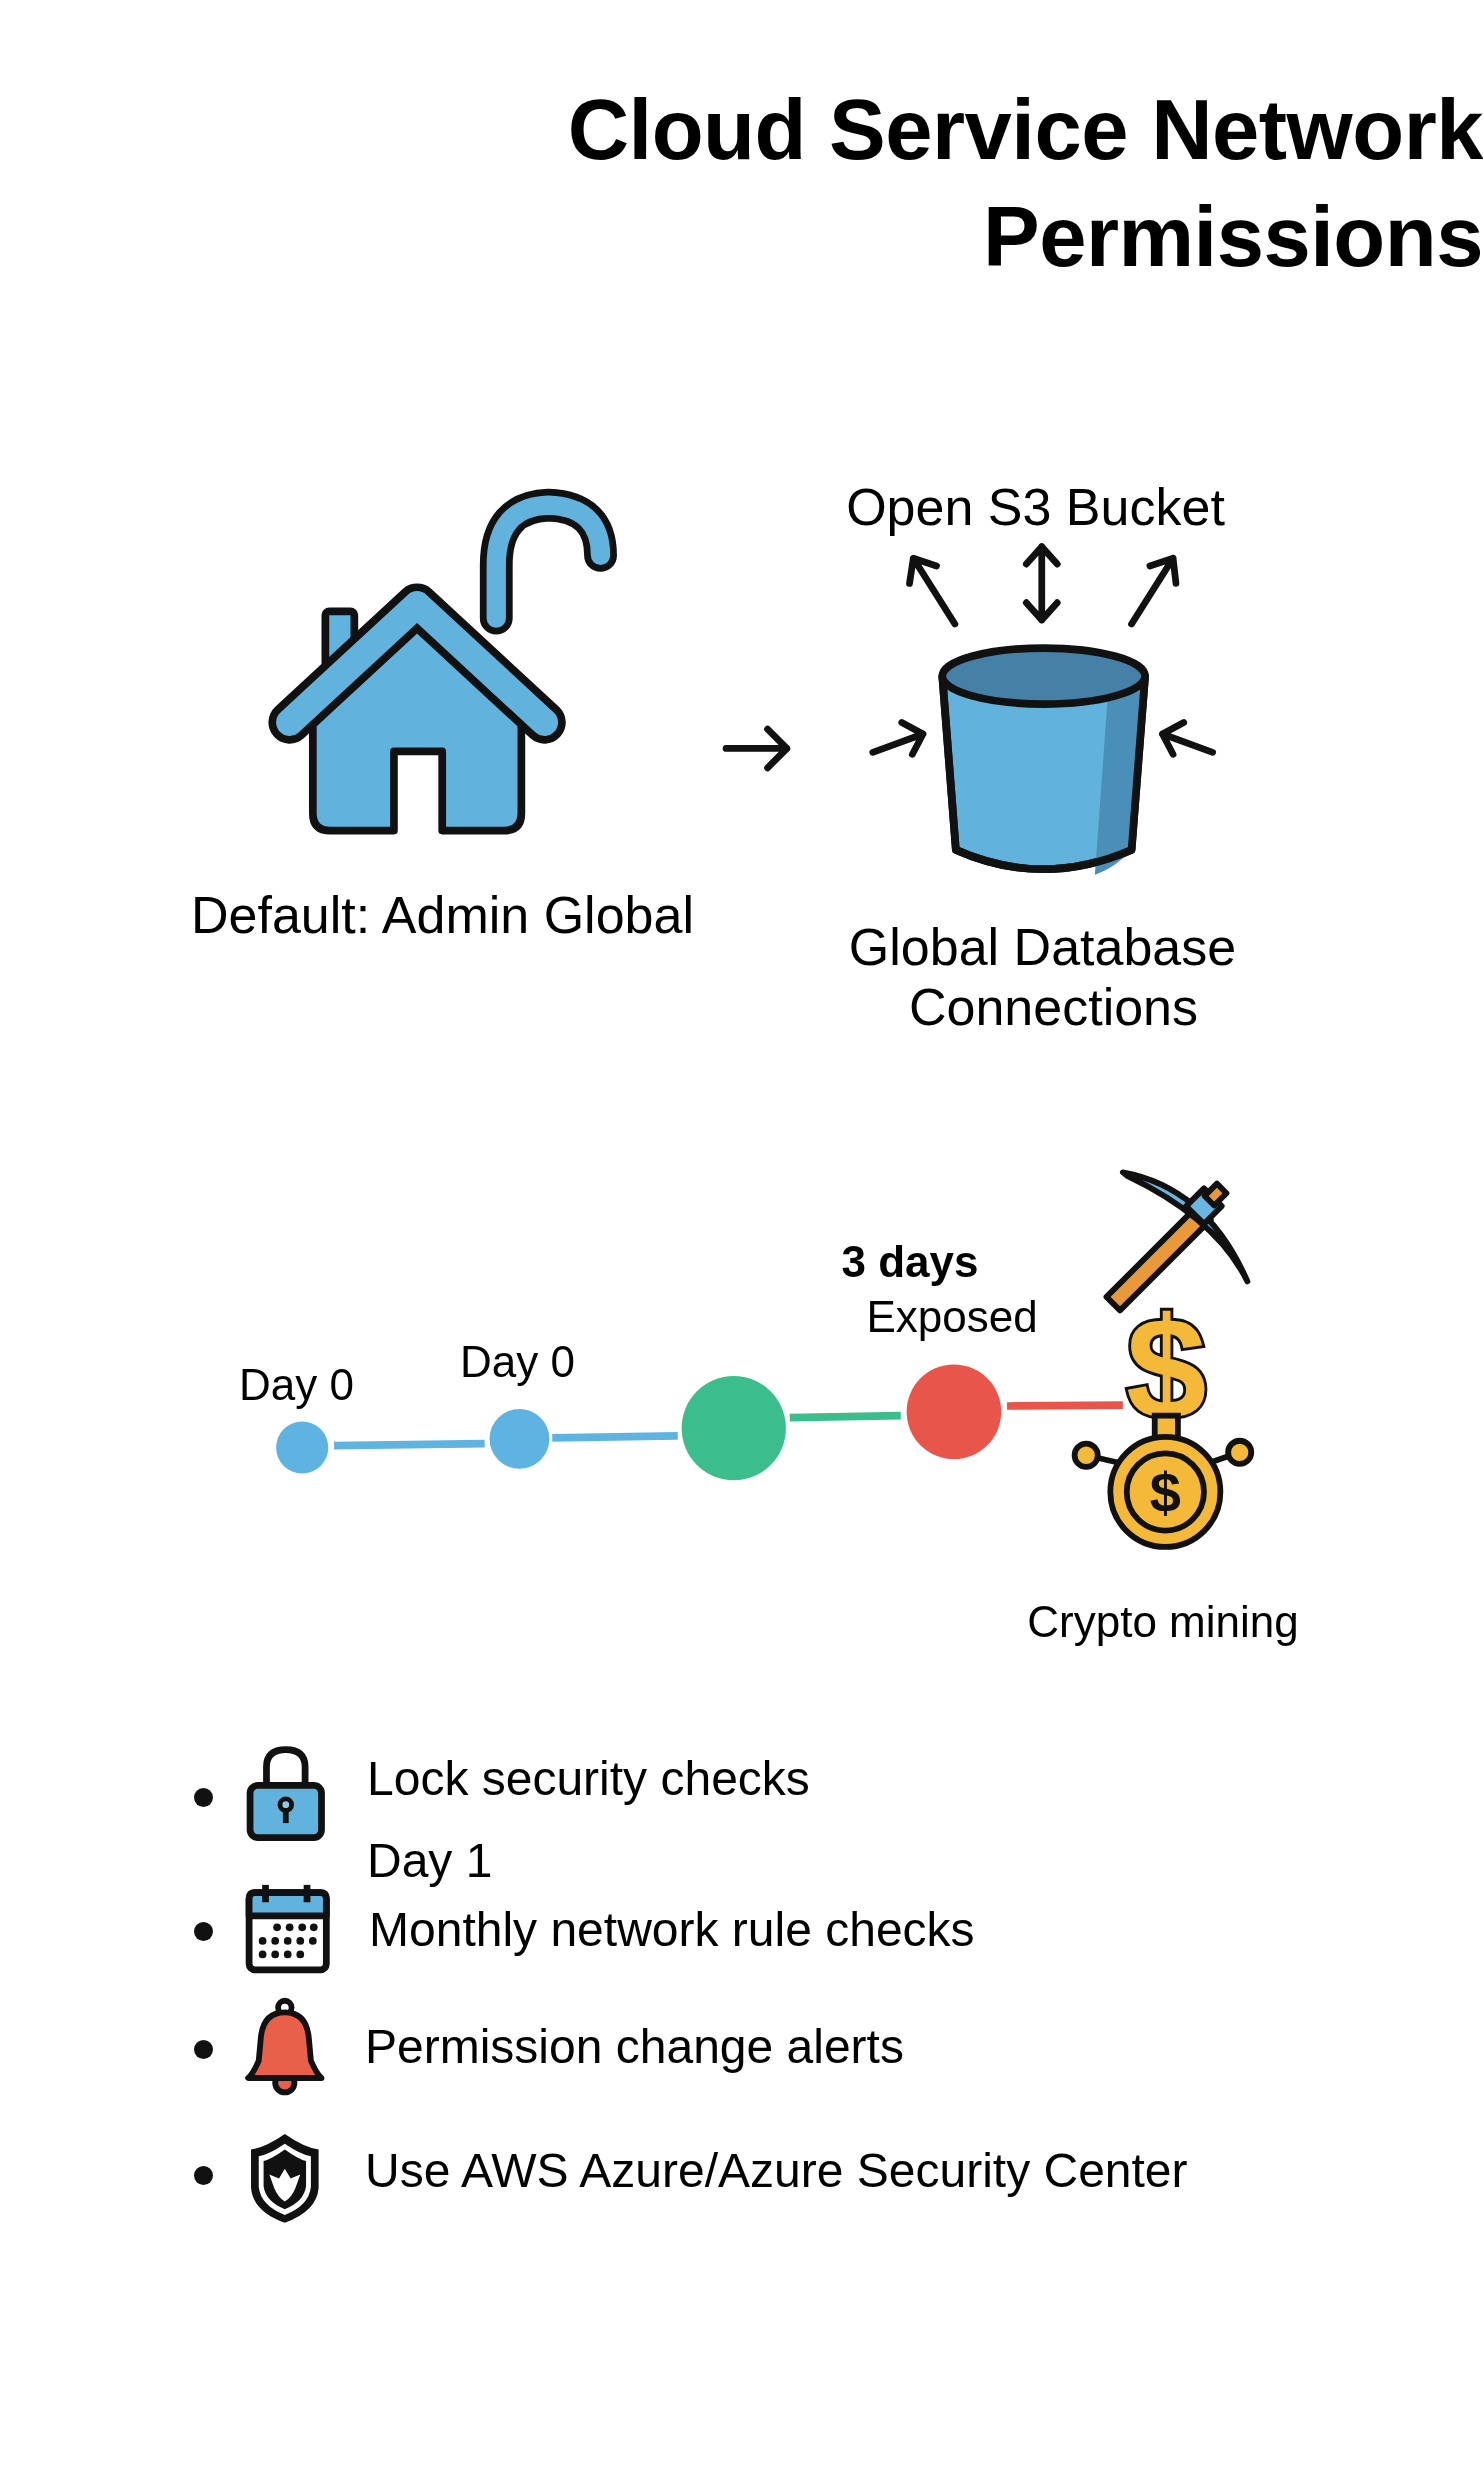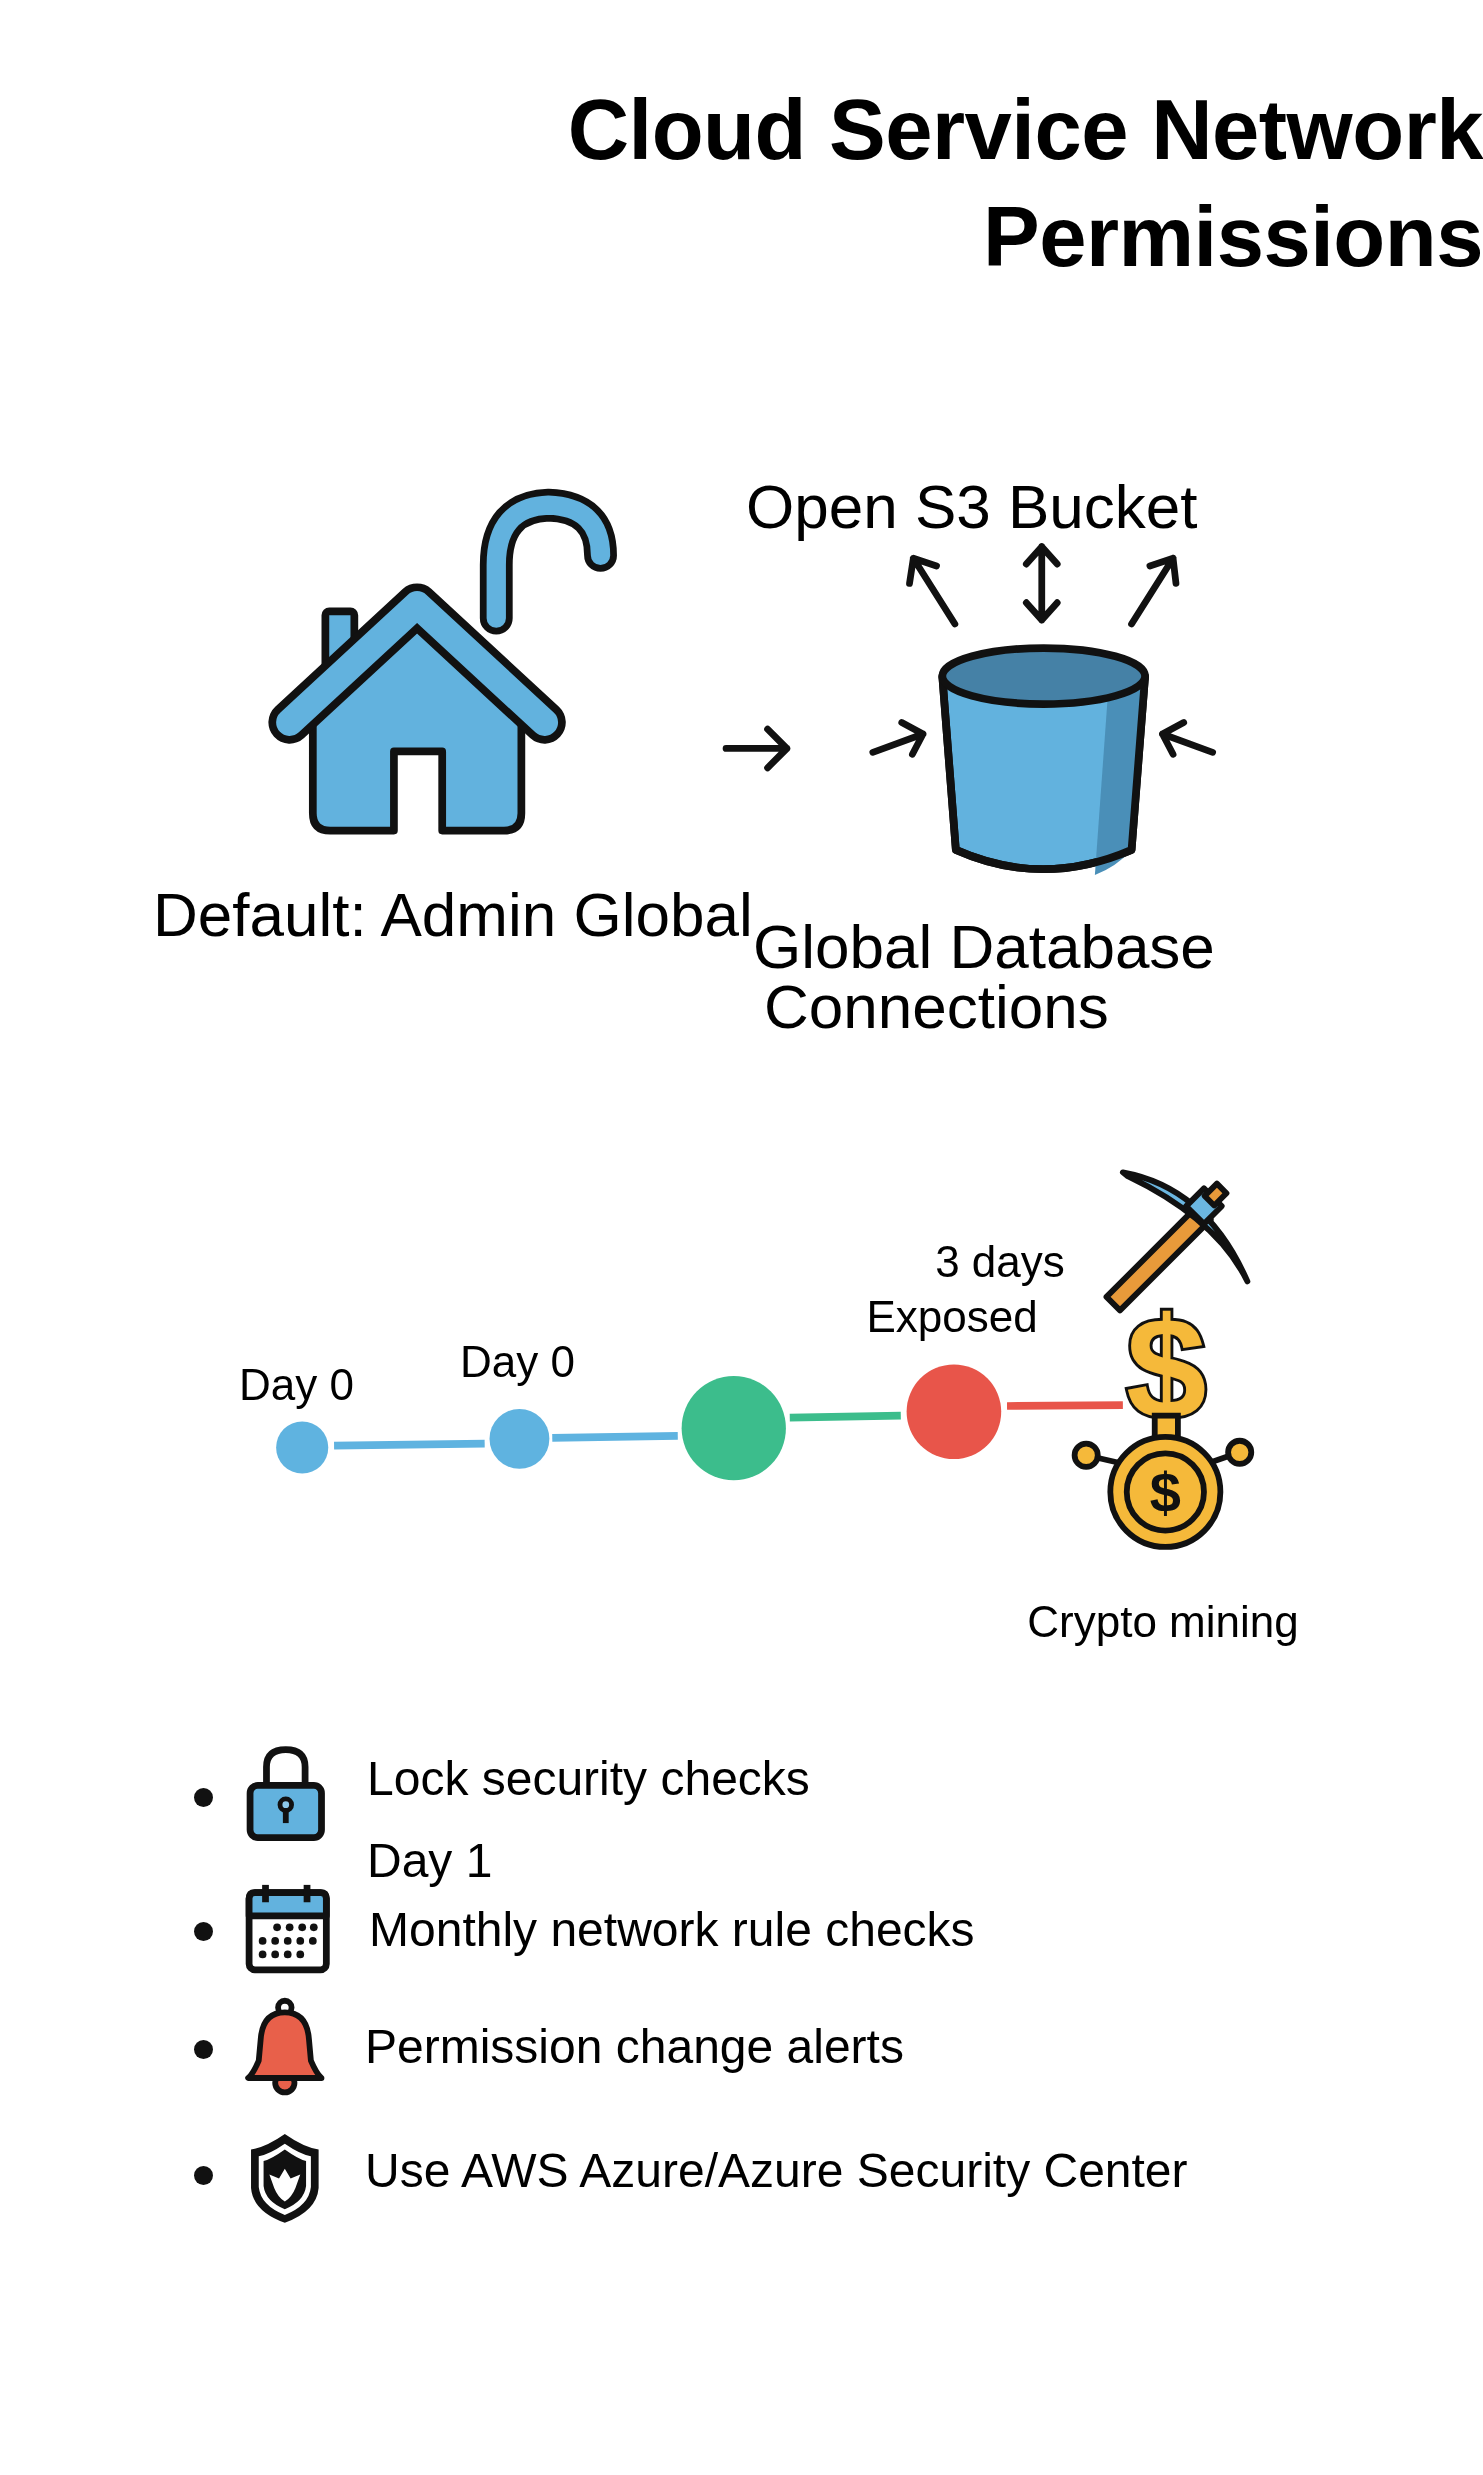--- a/index.html
+++ b/index.html
@@ -1,20 +1,20 @@
 <!DOCTYPE html>
 <html><head>
 <meta charset="utf-8">
 <style>
   html, body { margin: 0; padding: 0; background: #ffffff; }
   body { width: 1483px; height: 2476px; position: relative; overflow: hidden;
          font-family: "Liberation Sans", "DejaVu Sans", sans-serif; color: #000; }
   .abs { position: absolute; }
   .title { left: 0; width: 1483px; text-align: right; font-weight: bold; font-size: 85px; line-height: 106px; letter-spacing: -0.5px; }
-  .lbl { position: absolute; font-size: 62px; line-height: 58px; white-space: nowrap; }
+  .lbl { position: absolute; text-align: center; font-size: 52px; line-height: 58px; white-space: nowrap; }
   .tl-lbl { position: absolute; text-align: center; font-size: 44px; line-height: 56px; white-space: nowrap; }
   svg.art { position: absolute; left: 0; top: 0; }
   .dot { position: absolute; width: 19.3px; height: 19.3px; border-radius: 50%; background: #111; }
   .btxt { position: absolute; font-size: 48px; line-height: 58px; white-space: nowrap; }
 </style>
 </head>
 <body>
 
 <div class="abs title" style="top:77px;">Cloud Service Network</div>
 <div class="abs title" style="top:184px;">Permissions</div>
@@ -133,21 +133,21 @@
   </g>
 </svg>
 
 <div class="lbl" style="left:153px; width:579px; top:886px;">Default: Admin Global</div>
 <div class="lbl" style="left:746px; width:579px; top:478px;">Open S3 Bucket</div>
 <div class="lbl" style="left:753px; width:579px; top:918px;">Global Database</div>
 <div class="lbl" style="left:764px; width:579px; top:978px;">Connections</div>
 
 <div class="tl-lbl" style="left:200px; width:193px; top:1357px;">Day 0</div>
 <div class="tl-lbl" style="left:421px; width:193px; top:1334px;">Day 0</div>
-<div class="tl-lbl" style="left:855px; width:290px; top:1234px;">3 days</div>
+<div class="tl-lbl" style="left:765px; width:290px; top:1234px;font-weight:bold;">3 days</div>
 <div class="tl-lbl" style="left:807px; width:290px; top:1289px;">Exposed</div>
 <div class="tl-lbl" style="left:1018px; width:290px; top:1562px;margin-top:32px;">Crypto mining</div>
 
 <div>
   <div class="dot" style="left:194px; top:1788px;"></div>
   <div class="btxt" style="left:367px; top:1750px;">Lock security checks</div>
   <div class="btxt" style="left:367px; top:1808px;margin-top:24px;">Day 1</div>
 
   <div class="dot" style="left:194px; top:1922px;"></div>
   <div class="btxt" style="left:369px; top:1901px;">Monthly network rule checks</div>

